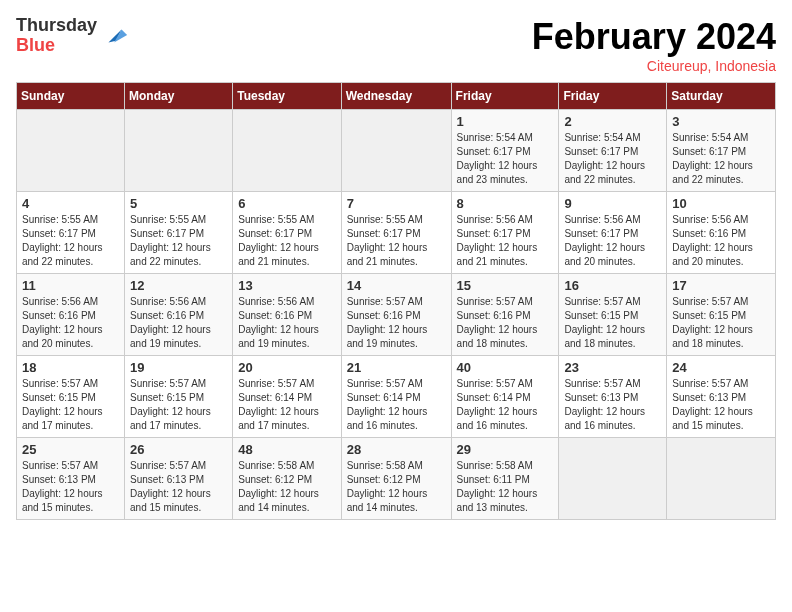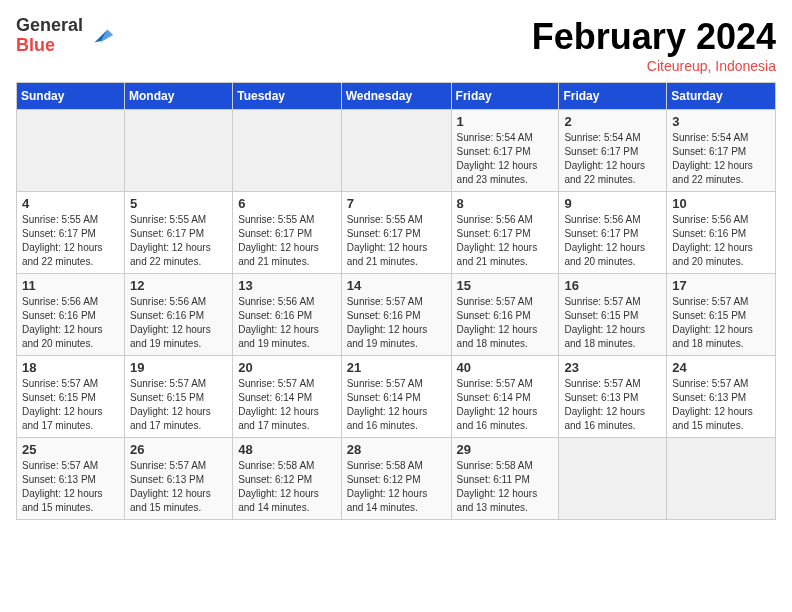--- a/index.html
+++ b/index.html
@@ -50,21 +50,21 @@
     }
     .location {
       font-size: 14px;
       color: #ef4444;
     }
     table {
       width: 100%;
       border-collapse: collapse;
     }
     thead tr th {
-      background-color: #1d4ed8;
+      background-color: #7f1d1d;
       color: #fff;
       font-size: 12px;
       font-weight: bold;
       padding: 6px 4px;
       text-align: left;
       border: 1px solid #ccc;
     }
     tbody tr td {
       vertical-align: top;
       padding: 4px 5px;
@@ -95,21 +95,21 @@
     .empty-cell {
       background: #f0f0f0 !important;
     }
   </style>
 </head>
 <body>
 
 <div class="header">
   <div class="logo">
     <div class="logo-text">
-      <span class="logo-general">General</span>
+      <span class="logo-general">Thursday</span>
       <span class="logo-blue">Blue</span>
     </div>
     <svg class="logo-icon" viewBox="0 0 30 30">
       <polygon points="8,22 22,8 28,14 22,8 16,20" fill="#1a6bb5"></polygon>
       <polygon points="14,22 22,8 28,14" fill="#5aa0e0"></polygon>
     </svg>
   </div>
   <div class="title-block">
     <div class="month-title">February 2024</div>
     <div class="location">Citeureup, Indonesia</div>

